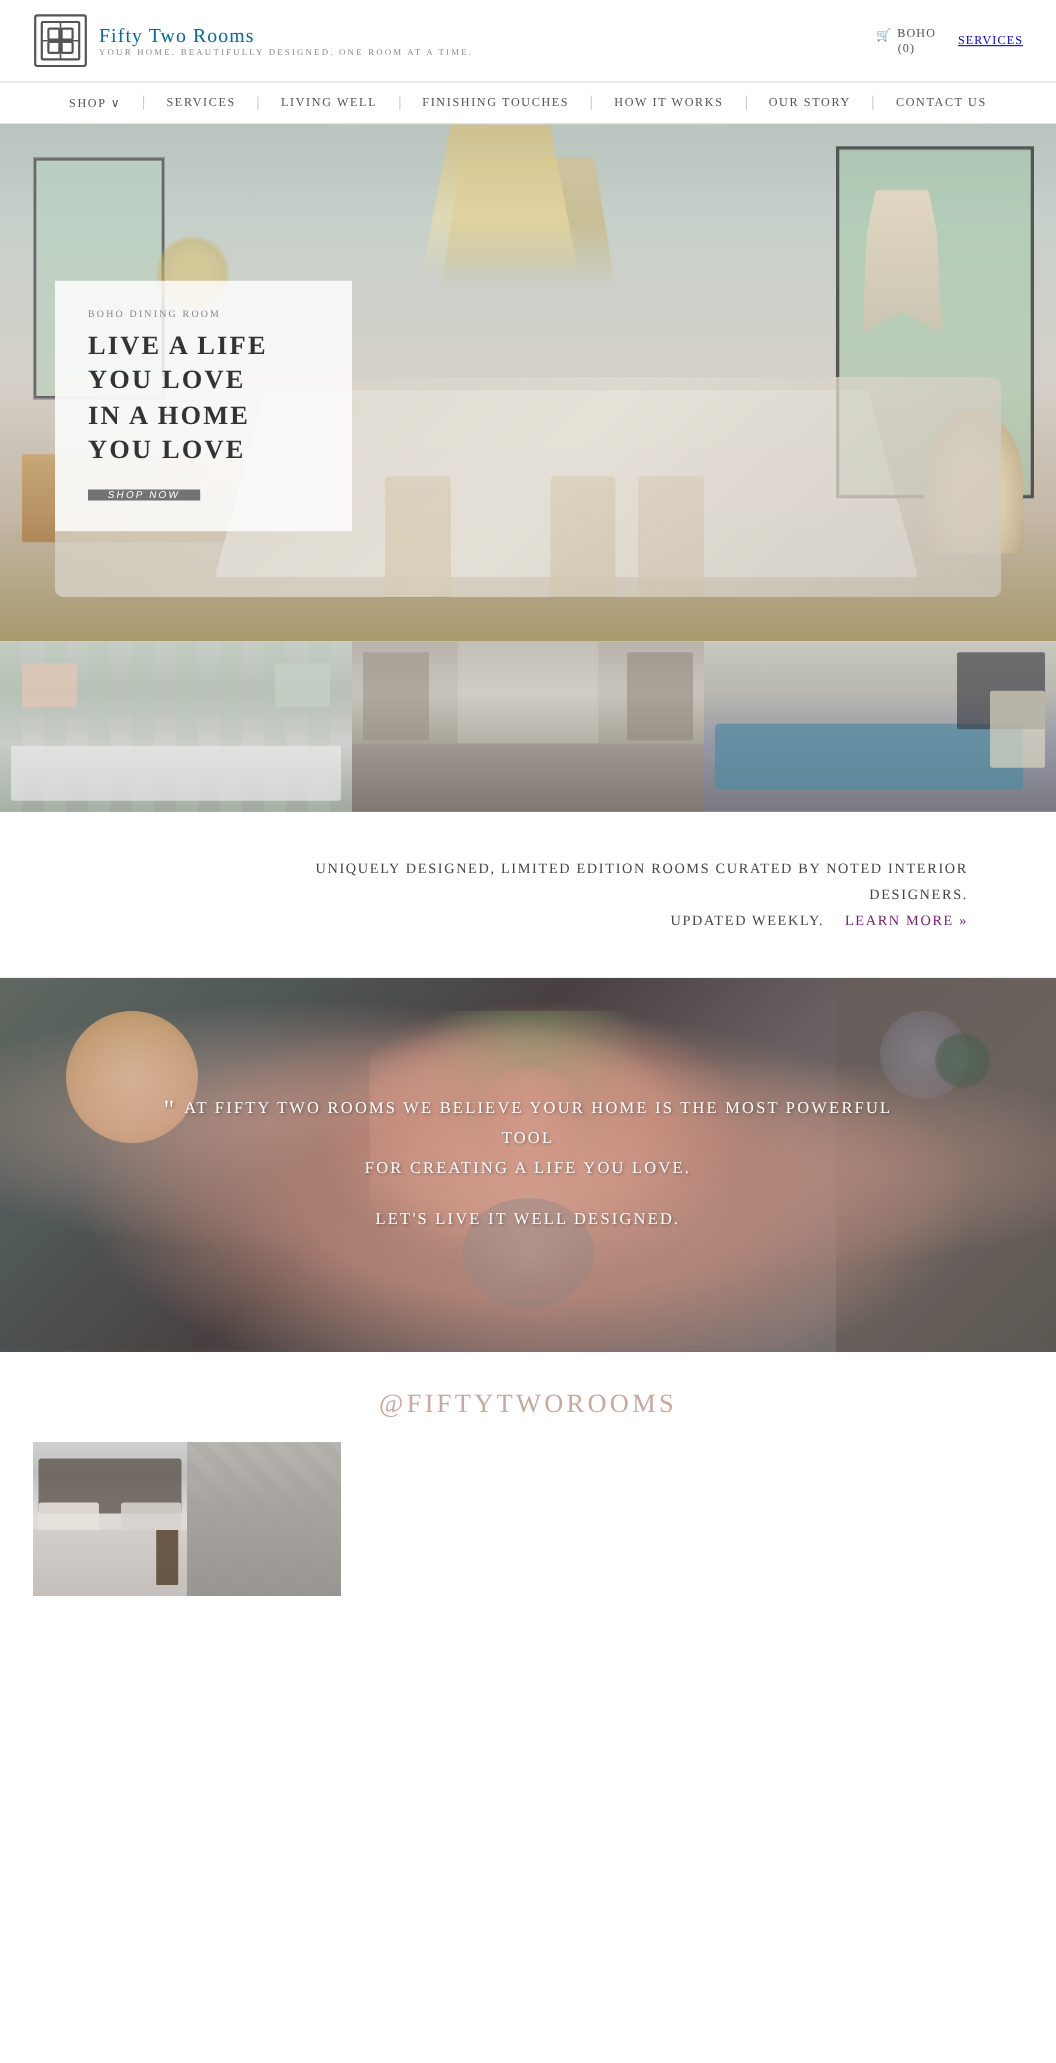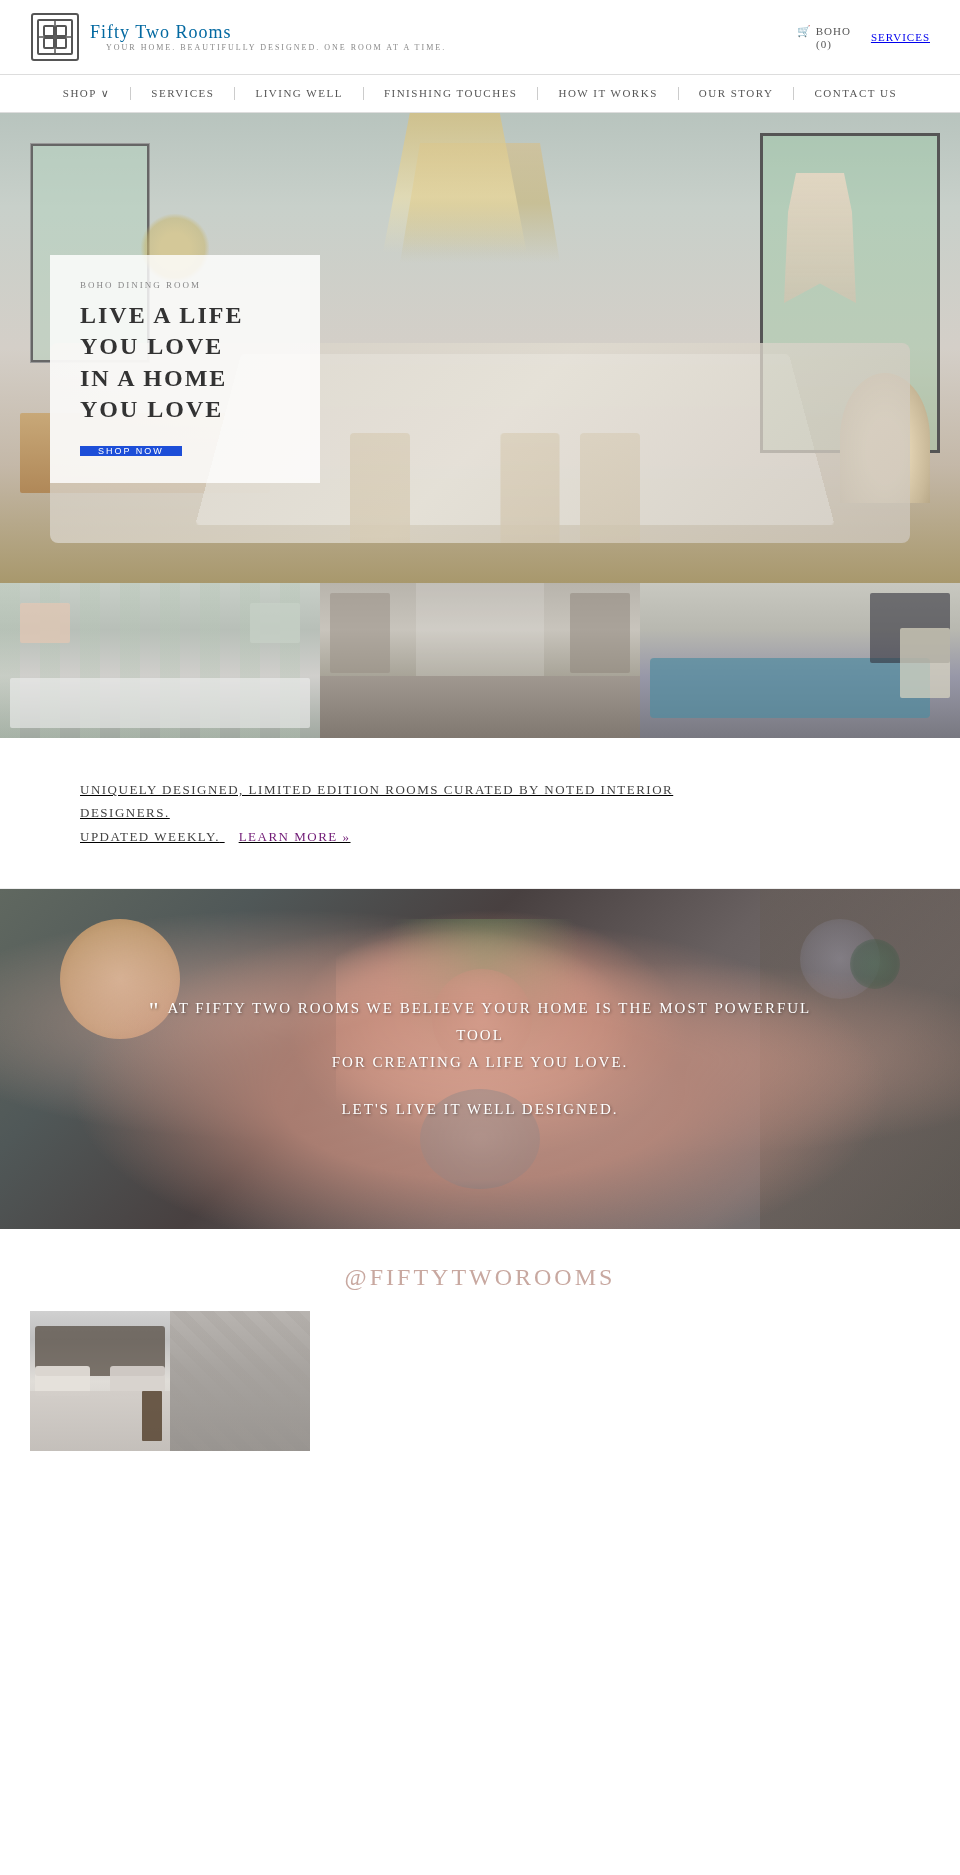--- a/index.html
+++ b/index.html
@@ -23,21 +23,20 @@
       font-weight: normal;
       letter-spacing: 1px;
       color: #0369a1;
       font-family: 'Georgia', serif;
     }
     .logo-text p {
       font-size: 8px;
       letter-spacing: 2px;
       color: #888;
       text-transform: uppercase;
-      margin-left: 16px;
     }
     .header-right {
       display: flex;
       align-items: center;
       gap: 20px;
       font-size: 11px;
       letter-spacing: 1px;
       color: #555;
     }
     .cart-area {
@@ -147,29 +146,30 @@
     .hero-title {
       font-size: 24px;
       font-weight: bold;
       letter-spacing: 2px;
       color: #333;
       text-transform: uppercase;
       line-height: 1.3;
       margin-bottom: 15px;
     }
     .hero-btn {
-      background: #1d4ed8;
+      background: #737373;
       color: #fff;
       font-size: 9px;
       letter-spacing: 2px;
       text-transform: uppercase;
       padding: 0 18px;
       border: none;
       cursor: pointer;
       display: inline-block;
+      font-style: italic;
     }
 
     
     .thumbnails {
       display: flex;
       width: 960px;
       height: 155px;
     }
     .thumb {
       flex: 1;
@@ -192,23 +192,22 @@
         linear-gradient(180deg, #b8b4ac 0%, #c8c4bc 40%, #a0a098 70%, #888 100%);
     }
     .thumb:nth-child(3) .thumb-scene {
       background: 
         linear-gradient(180deg, #ccc8c0 0%, #b8b4ac 40%, #9898a8 70%, #808080 100%);
     }
 
     
     .description {
       padding: 40px 80px;
-      text-align: left;
+      text-align: right;
       border-bottom: 1px solid #eee;
-      text-decoration: underline;
     }
     .description p {
       font-size: 13px;
       letter-spacing: 1.5px;
       color: #444;
       text-transform: uppercase;
       line-height: 1.8;
     }
     .description .learn-more {
       color: #701a75;

